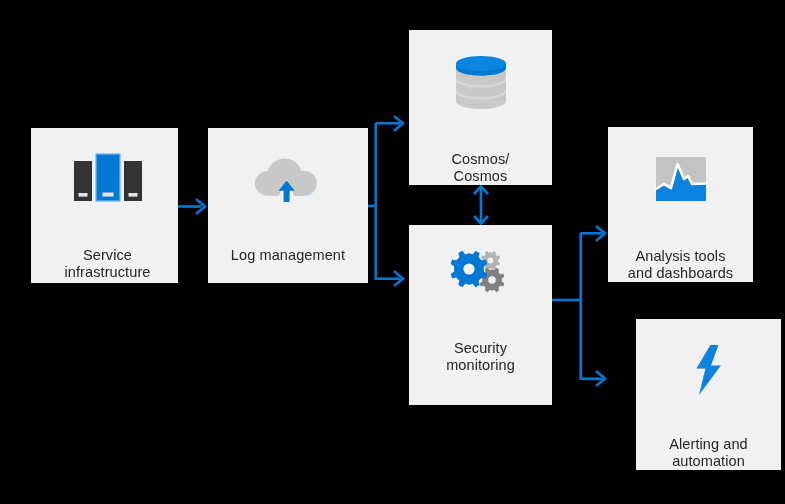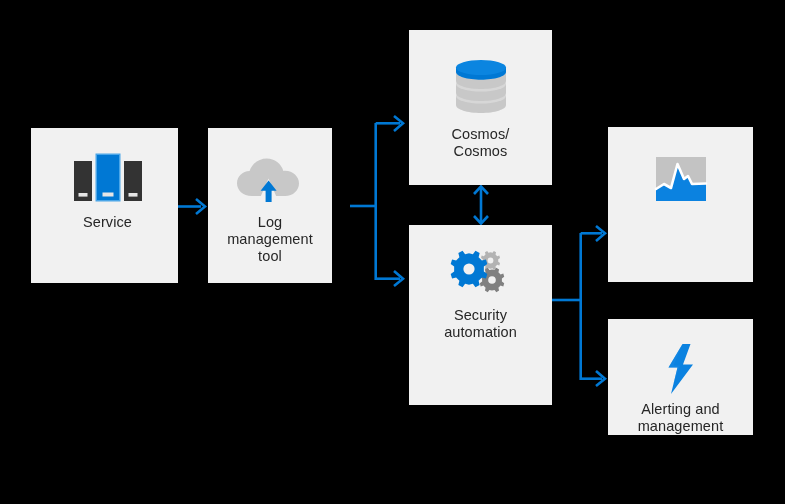--- a/index.html
+++ b/index.html
@@ -34,29 +34,30 @@
   }
   .node-label {
     color: #262626;
     font-size: 14.5px;
     line-height: 17px;
     text-align: center;
     width: 100%;
     padding: 0 6px;
     box-sizing: border-box;
     letter-spacing: 0.1px;
+    margin-top: 33px;
   }
 
   
   #node-service       { left: 31px;  top: 128px; width: 147px; height: 155px; padding-left: 6px; }
-  #node-logmgmt       { left: 208px; top: 128px; width: 124px; height: 155px; }
+  #node-logmgmt       { left: 208px; top: 128px; width: 160px; height: 155px; }
   #node-cosmos        { left: 409px; top: 30px;  width: 143px; height: 155px; }
   #node-pipeline      { left: 409px; top: 225px; width: 143px; height: 180px; }
   #node-analysis      { left: 608px; top: 127px; width: 145px; height: 155px; }
-  #node-alerting      { left: 608px; top: 319px; width: 145px; height: 116px; }
+  #node-alerting      { left: 636px; top: 319px; width: 145px; height: 151px; }
 
   #node-service   .node-icon   { height: 72px; padding-top: 14px; }
   #node-logmgmt   .node-icon   { height: 72px; padding-top: 14px; }
   #node-cosmos    .node-icon   { height: 78px; padding-top: 18px; }
   #node-pipeline  .node-icon   { height: 68px; padding-top: 14px; }
   #node-analysis  .node-icon   { height: 70px; padding-top: 18px; }
   #node-alerting  .node-icon   { height: 74px; padding-top: 18px; }
 
   
   .conn {
@@ -124,38 +125,38 @@
         <rect x="54" y="9" width="18" height="40" fill="#333333"></rect>
         <rect x="58.5" y="41" width="9" height="3.6" fill="#e6e6e6"></rect>
 
         <rect x="25.5" y="1.5" width="25" height="48" fill="#4ba6e8"></rect>
         <rect x="27" y="3" width="22" height="45" fill="#0078d4"></rect>
         <rect x="32.5" y="40.5" width="11" height="4" fill="#e6e6e6"></rect>
       </svg>
     </div>
     <div class="node-label">
       <div>Service</div>
+      <div>infrastructure</div>
     </div>
   </div>
 
   <div class="node" id="node-logmgmt">
     <div class="node-icon">
       <svg width="70" height="52" viewBox="0 0 70 52">
 
         <path d="M17 44 C7.6 44 2 38 2 31.2 C2 24.6 7.4 19.2 14.6 19 C17 11.4 24 6.5 31.8 6.5 C39.6 6.5 46.2 11.6 48.4 18.9 C48.9 18.8 49.6 18.8 50.2 18.8 C58 18.8 64 24.6 64 31.4 C64 38.2 58 44 50.2 44 Z" fill="#c8c8c8"></path>
 
         <path d="M25 46 L33.5 26.5 L42 46 Z" fill="#f1f1f1"></path>
         <rect x="29" y="38" width="9.5" height="10" fill="#f1f1f1"></rect>
 
         <path d="M33.6 28.5 L41.6 38.8 L36.6 38.8 L36.6 50 L30.6 50 L30.6 38.8 L25.6 38.8 Z" fill="#0078d4"></path>
       </svg>
     </div>
     <div class="node-label">
       <div>Log management</div>
-      <div>tool</div>
     </div>
   </div>
 
   <div class="node" id="node-cosmos">
     <div class="node-icon">
       <svg width="56" height="58" viewBox="0 0 56 58">
 
         <path d="M3 38 L3 47 C3 51.5 14.2 55 28 55 C41.8 55 53 51.5 53 47 L53 38 Z" fill="#c8c8c8"></path>
         <ellipse cx="28" cy="38" rx="25" ry="7.6" fill="#d7d7d7"></ellipse>
 
@@ -190,42 +191,46 @@
         </g>
 
         <g fill="#0078d4" transform="translate(19,20)">
           <path d="M0,-10.5 L2.6,-9.9 L4.3,-12.2 L7.1,-10.6 L6.4,-7.8 L8.6,-5.6 L11.3,-6.4 L12.2,-3.3 L9.9,-1.6 L9.9,1.6 L12.2,3.3 L11.3,6.4 L8.6,5.6 L6.4,7.8 L7.1,10.6 L4.3,12.2 L2.6,9.9 L0,10.5 L-2.6,9.9 L-4.3,12.2 L-7.1,10.6 L-6.4,7.8 L-8.6,5.6 L-11.3,6.4 L-12.2,3.3 L-9.9,1.6 L-9.9,-1.6 L-12.2,-3.3 L-11.3,-6.4 L-8.6,-5.6 L-6.4,-7.8 L-7.1,-10.6 L-4.3,-12.2 L-2.6,-9.9 Z" transform="scale(1.5)"></path>
           <circle cx="0" cy="0" r="5.6" fill="#f1f1f1"></circle>
         </g>
       </svg>
     </div>
     <div class="node-label">
       <div>Security</div>
-      <div>automation</div>
+      <div>monitoring</div>
     </div>
   </div>
 
   <div class="node" id="node-analysis">
     <div class="node-icon">
       <svg width="54" height="50" viewBox="0 0 54 50">
         <rect x="2" y="2" width="50" height="44" fill="#c3c3c3"></rect>
 
         <path d="M2 34 L10 29 L17 33 L23.5 9 L30 24 L34 21 L38 29 L52 28.5 L52 46 L2 46 Z" fill="#0b82e0"></path>
 
         <path d="M2 34 L10 29 L17 33 L23.5 9 L30 24 L34 21 L38 29 L52 28.5" fill="none" stroke="#ffffff" stroke-width="2.6" stroke-linejoin="round" stroke-linecap="round"></path>
       </svg>
+    </div>
+    <div class="node-label">
+      <div>Analysis tools</div>
+      <div>and dashboards</div>
     </div>
   </div>
 
   <div class="node" id="node-alerting">
     <div class="node-icon">
       <svg width="42" height="54" viewBox="0 0 42 54">
         <path d="M22.5 2 L8.5 25.5 L17.5 25.5 L11 52 L33 22.5 L23 22.5 L30.5 2 Z" fill="#0b82e0"></path>
         <path d="M22.5 2 L8.5 25.5 L17.5 25.5 L13.5 42 L20 23.5 L13.5 23.5 Z" fill="#1a8ae6" opacity="0.55"></path>
       </svg>
     </div>
     <div class="node-label">
       <div>Alerting and</div>
-      <div>management</div>
+      <div>automation</div>
     </div>
   </div>
 
 </div>
 
 </body></html>

